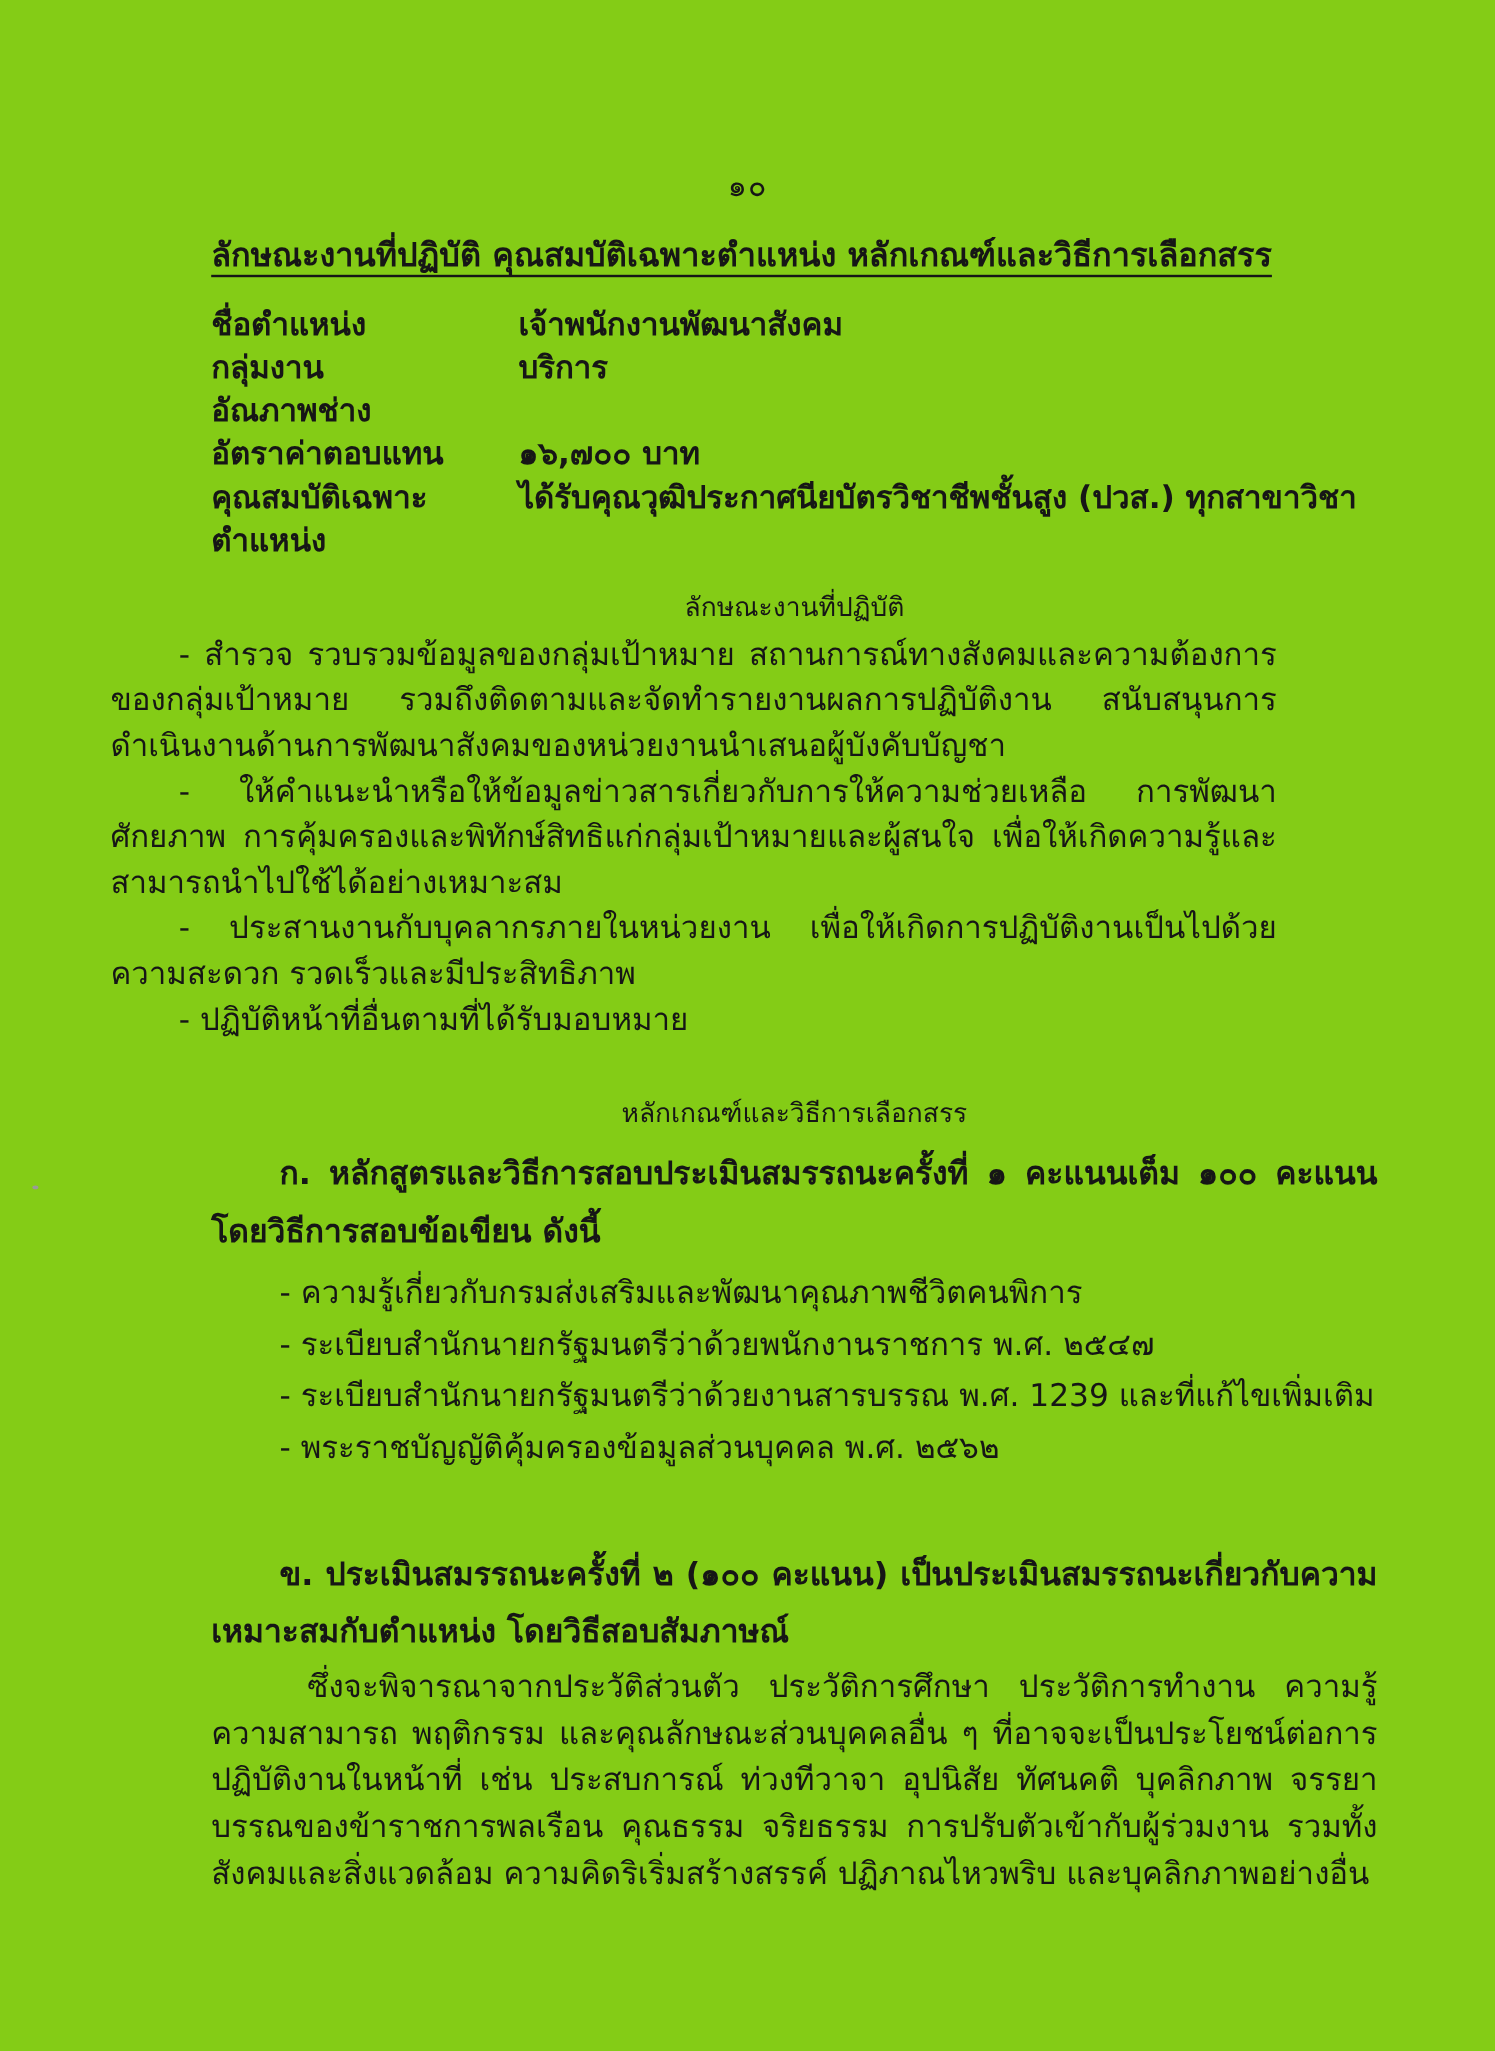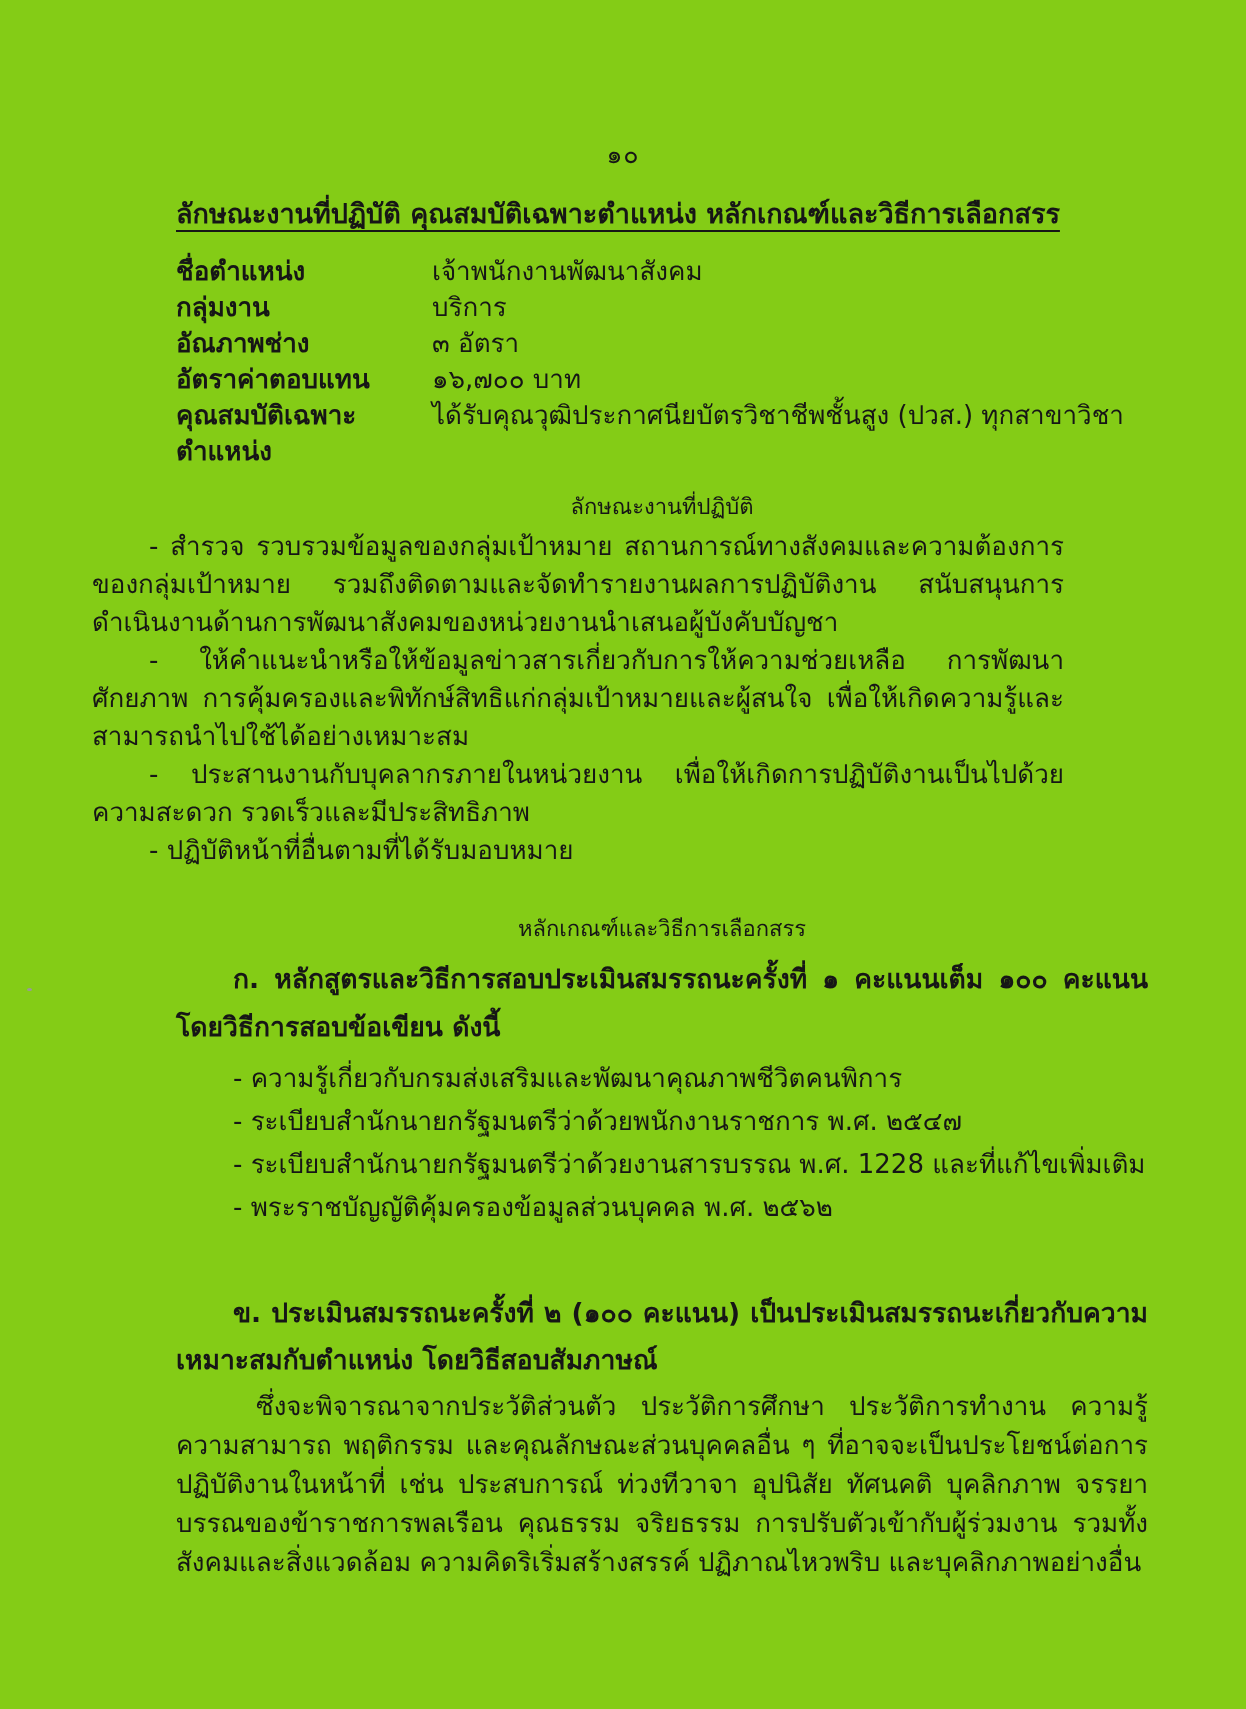--- a/index.html
+++ b/index.html
@@ -38,21 +38,21 @@
     margin: 21px 0 0 176px;
     width: 972px;
   }
   .kv-row {
     display: grid;
     grid-template-columns: 256px 1fr;
     font-size: 26px;
     line-height: 36px;
   }
   .kv-label { font-weight: 700; }
-  .kv-value { font-weight: 400; }
+  .kv-value { font-weight: 700; }
   .sec-heading {
     margin: 20px 0 0 176px;
     width: 972px;
     font-size: 22px;
     line-height: 36px;
     font-weight: 400;
     text-align: center;
   }
   .sec-heading.second {
     margin-top: 42px;
@@ -126,21 +126,20 @@
     <div class="kv-row">
       <div class="kv-label">ชื่อตำแหน่ง</div>
       <div class="kv-value">เจ้าพนักงานพัฒนาสังคม</div>
     </div>
     <div class="kv-row">
       <div class="kv-label">กลุ่มงาน</div>
       <div class="kv-value">บริการ</div>
     </div>
     <div class="kv-row">
       <div class="kv-label">อัณภาพช่าง</div>
-      <div class="kv-value">๓ อัตรา</div>
     </div>
     <div class="kv-row">
       <div class="kv-label">อัตราค่าตอบแทน</div>
       <div class="kv-value">๑๖,๗๐๐ บาท</div>
     </div>
     <div class="kv-row">
       <div class="kv-label">คุณสมบัติเฉพาะตำแหน่ง</div>
       <div class="kv-value">ได้รับคุณวุฒิประกาศนียบัตรวิชาชีพชั้นสูง (ปวส.) ทุกสาขาวิชา</div>
     </div>
   </div>
@@ -152,21 +151,21 @@
   <p class="para">- ประสานงานกับบุคลากรภายในหน่วยงาน เพื่อให้เกิดการปฏิบัติงานเป็นไปด้วยความสะดวก รวดเร็วและมีประสิทธิภาพ</p>
   <p class="para">- ปฏิบัติหน้าที่อื่นตามที่ได้รับมอบหมาย</p>
 
   <div class="sec-heading second">หลักเกณฑ์และวิธีการเลือกสรร</div>
 
   <p class="intro-a">ก. หลักสูตรและวิธีการสอบประเมินสมรรถนะครั้งที่ ๑ คะแนนเต็ม ๑๐๐ คะแนน โดยวิธีการสอบข้อเขียน ดังนี้</p>
 
   <ul class="exam-topics">
     <li class="exam-topic">- ความรู้เกี่ยวกับกรมส่งเสริมและพัฒนาคุณภาพชีวิตคนพิการ</li>
     <li class="exam-topic">- ระเบียบสำนักนายกรัฐมนตรีว่าด้วยพนักงานราชการ พ.ศ. ๒๕๔๗</li>
-    <li class="exam-topic">- ระเบียบสำนักนายกรัฐมนตรีว่าด้วยงานสารบรรณ พ.ศ. 1228 และที่แก้ไขเพิ่มเติม</li>
+    <li class="exam-topic">- ระเบียบสำนักนายกรัฐมนตรีว่าด้วยงานสารบรรณ พ.ศ. 1239 และที่แก้ไขเพิ่มเติม</li>
     <li class="exam-topic">- พระราชบัญญัติคุ้มครองข้อมูลส่วนบุคคล พ.ศ. ๒๕๖๒</li>
   </ul>
 
   <p class="intro-b">ข. ประเมินสมรรถนะครั้งที่ ๒ (๑๐๐ คะแนน) เป็นประเมินสมรรถนะเกี่ยวกับความเหมาะสมกับตำแหน่ง โดยวิธีสอบสัมภาษณ์</p>
 
   <p class="detail-b">ซึ่งจะพิจารณาจากประวัติส่วนตัว ประวัติการศึกษา ประวัติการทำงาน ความรู้ ความสามารถ พฤติกรรม และคุณลักษณะส่วนบุคคลอื่น ๆ ที่อาจจะเป็นประโยชน์ต่อการปฏิบัติงานในหน้าที่ เช่น ประสบการณ์ ท่วงทีวาจา อุปนิสัย ทัศนคติ บุคลิกภาพ จรรยาบรรณของข้าราชการพลเรือน คุณธรรม จริยธรรม การปรับตัวเข้ากับผู้ร่วมงาน รวมทั้งสังคมและสิ่งแวดล้อม ความคิดริเริ่มสร้างสรรค์ ปฏิภาณไหวพริบ และบุคลิกภาพอย่างอื่น</p>
 
   <div class="scan-dot"></div>
 
 </div>

